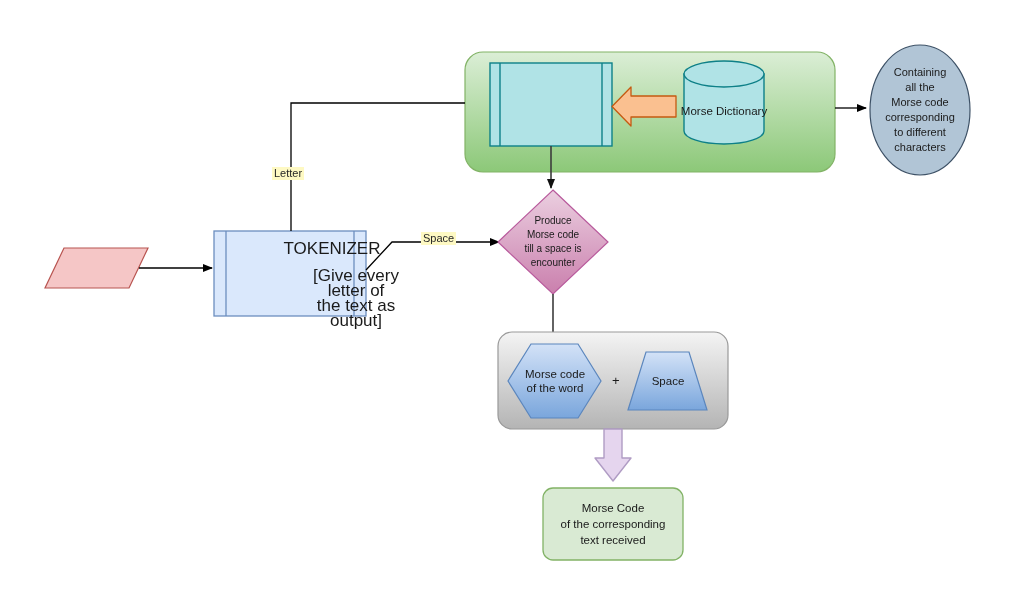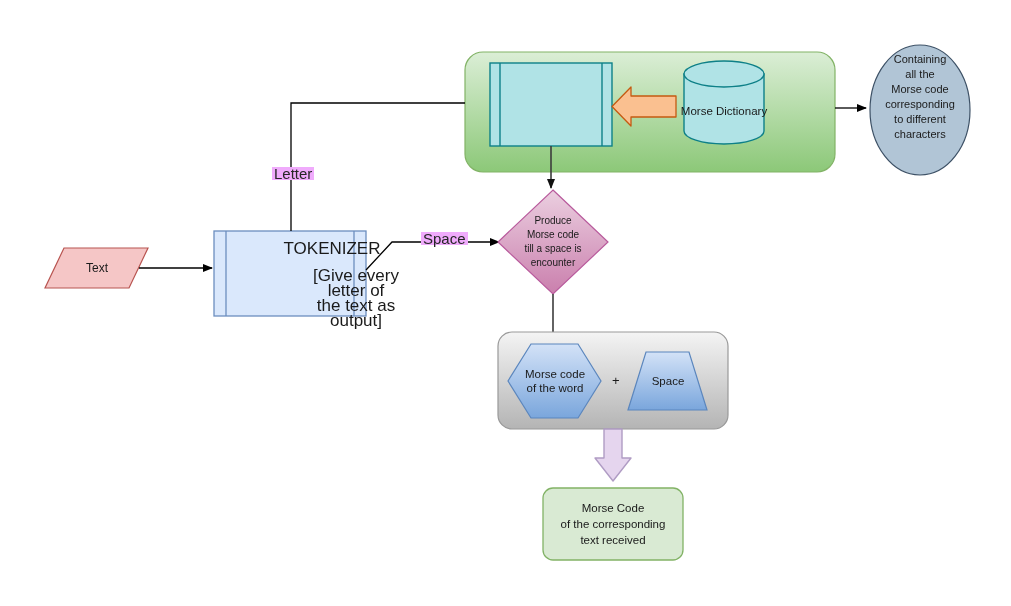--- a/index.html
+++ b/index.html
@@ -31,23 +31,23 @@
     justify-content: center;
     text-align: center;
     color: #1a1a1a;
     font-size: 12px;
     line-height: 14px;
     pointer-events: none;
     white-space: pre-line;
   }
   .edge-label {
     position: absolute;
-    font-size: 15px;
+    font-size: 11px;
     color: #262626;
-    background: #f0abfc;
+    background: #fef9c3;
     padding: 0 2px;
     line-height: 13px;
   }
   .plus-sign {
     position: absolute;
     font-size: 13px;
     color: #1a1a1a;
   }
   .tokenizer-text {
     position: absolute;
@@ -132,31 +132,30 @@
 
     <path d="M531,344 L578,344 L601,381 L578,418 L531,418 L508,381 Z" fill="url(#blueGrad)" stroke="#5b86bd" stroke-width="1.2"></path>
 
     <path d="M646,352 L689,352 L707,410 L628,410 Z" fill="url(#blueGrad)" stroke="#5b86bd" stroke-width="1.2"></path>
 
     <path d="M604,429 L622,429 L622,458 L631,458 L613,481 L595,458 L604,458 Z" fill="#e5d5ee" stroke="#b09cc4" stroke-width="1.4" stroke-linejoin="round"></path>
 
     <rect x="543" y="488" width="140" height="72" rx="10" ry="10" fill="#d9ead3" stroke="#82b366" stroke-width="1.3"></rect>
   </svg>
 
-  <div class="node-text" style="left:54px; top:248px; width:86px; height:40px;">Text</div>
 
   <div class="tokenizer-text" style="left:226px; top:241px; width:128px;">TOKENIZER</div>
 
   <div class="tokenizer-text" style="left:226px; top:268px; width:128px; white-space:pre-line;margin-left:24px;">[Give every letter of
 the text as output]</div>
 
 
   <div class="node-text" style="left:674px; top:100px; width:100px; height:22px; font-size:11.5px;">Morse Dictionary</div>
 
-  <div class="node-text" style="left:872px; top:47px; width:96px; height:100px; font-size:11px; line-height:15px;">Containing
+  <div class="node-text" style="left:872px; top:60px; width:96px; height:100px; font-size:11px; line-height:15px;">Containing
 all the
 Morse code
 corresponding
 to  different
 characters</div>
 
   <div class="node-text" style="left:506px; top:209px; width:94px; height:66px; font-size:10px; line-height:14px;">Produce
 Morse code
 till a space is
 encounter</div>

